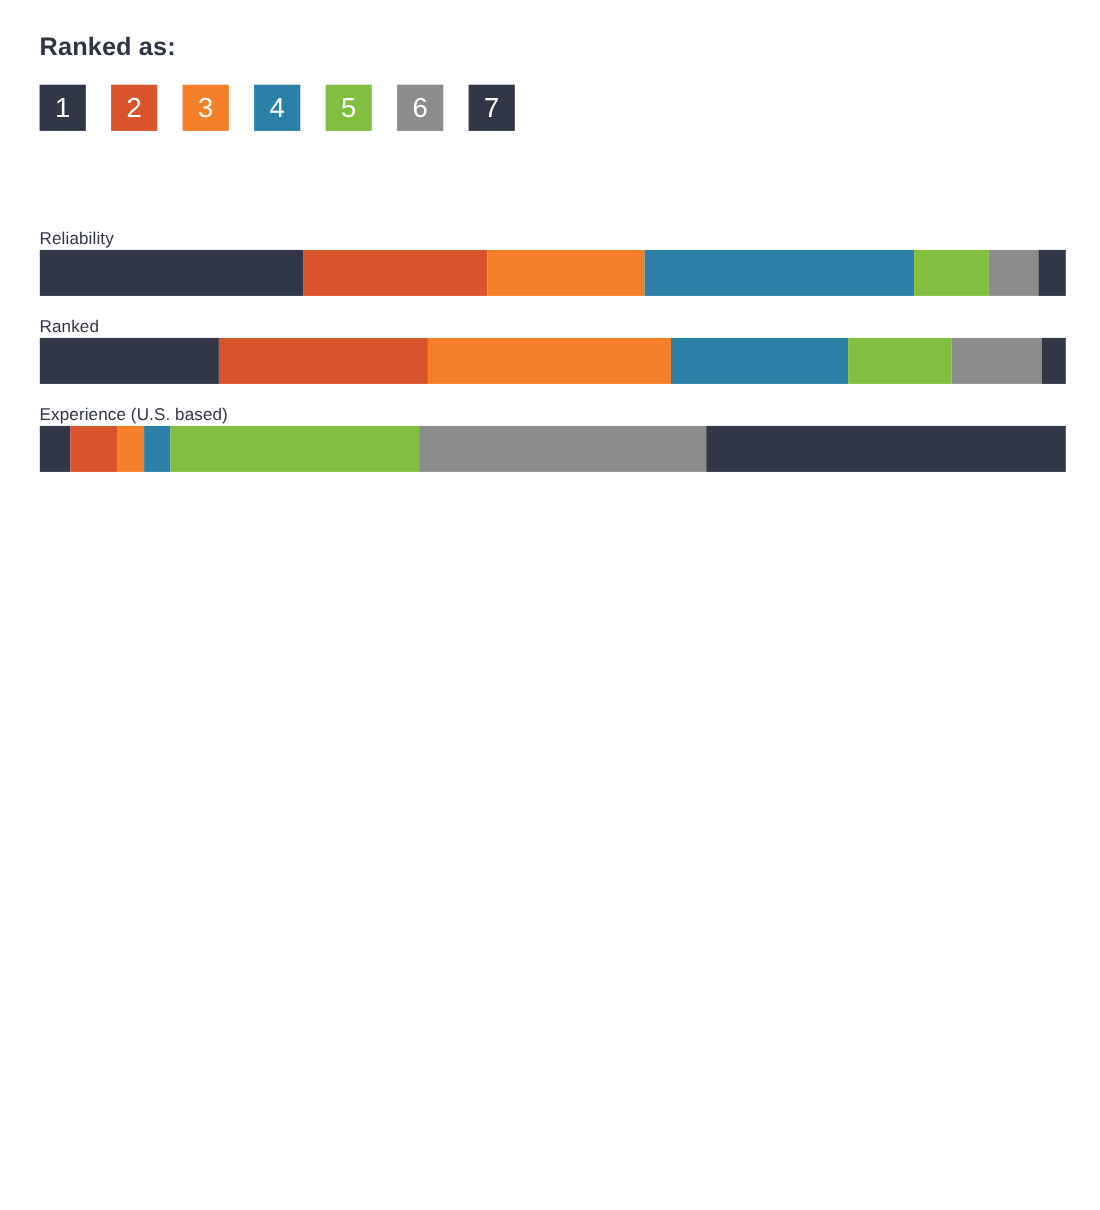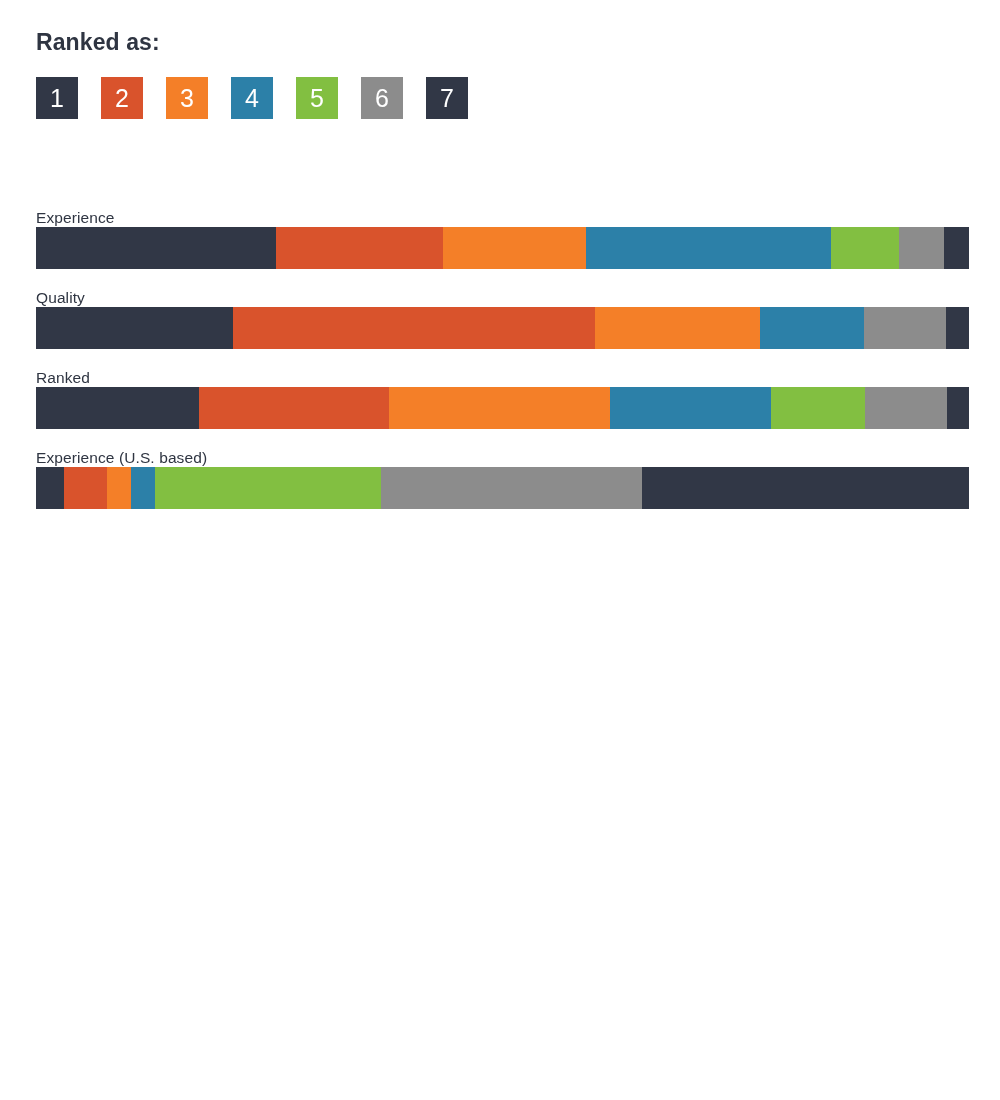--- a/index.html
+++ b/index.html
@@ -119,40 +119,29 @@
           <span>6</span>
         </div>
         <div class="legend-swatch" style="background: rgb(49, 55, 70);">
           <span>7</span>
         </div>
       </div>
   </div>
 
   <div class="chart">
       <div class="row">
-        <div class="row-label">Experience</div>
+        <div class="row-label">Reliability</div>
         <div class="bar">
           <div class="seg" style="width: 239.781px; background: rgb(49, 55, 70);"></div>
           <div class="seg" style="width: 167.007px; background: rgb(217, 83, 44);"></div>
           <div class="seg" style="width: 142.749px; background: rgb(244, 127, 40);"></div>
           <div class="seg" style="width: 245.379px; background: rgb(44, 128, 168);"></div>
           <div class="seg" style="width: 68.109px; background: rgb(130, 191, 65);"></div>
           <div class="seg" style="width: 44.784px; background: rgb(140, 140, 140);"></div>
           <div class="seg" style="width: 25.191px; background: rgb(49, 55, 70);"></div>
-        </div>
-      </div>
-      <div class="row">
-        <div class="row-label">Quality</div>
-        <div class="bar">
-          <div class="seg" style="width: 196.863px; background: rgb(49, 55, 70);"></div>
-          <div class="seg" style="width: 362.004px; background: rgb(217, 83, 44);"></div>
-          <div class="seg" style="width: 165.141px; background: rgb(244, 127, 40);"></div>
-          <div class="seg" style="width: 103.563px; background: rgb(44, 128, 168);"></div>
-          <div class="seg" style="width: 82.104px; background: rgb(140, 140, 140);"></div>
-          <div class="seg" style="width: 23.325px; background: rgb(49, 55, 70);"></div>
         </div>
       </div>
       <div class="row">
         <div class="row-label">Ranked</div>
         <div class="bar">
           <div class="seg" style="width: 163.275px; background: rgb(49, 55, 70);"></div>
           <div class="seg" style="width: 189.399px; background: rgb(217, 83, 44);"></div>
           <div class="seg" style="width: 221.121px; background: rgb(244, 127, 40);"></div>
           <div class="seg" style="width: 161.409px; background: rgb(44, 128, 168);"></div>
           <div class="seg" style="width: 94.233px; background: rgb(130, 191, 65);"></div>

